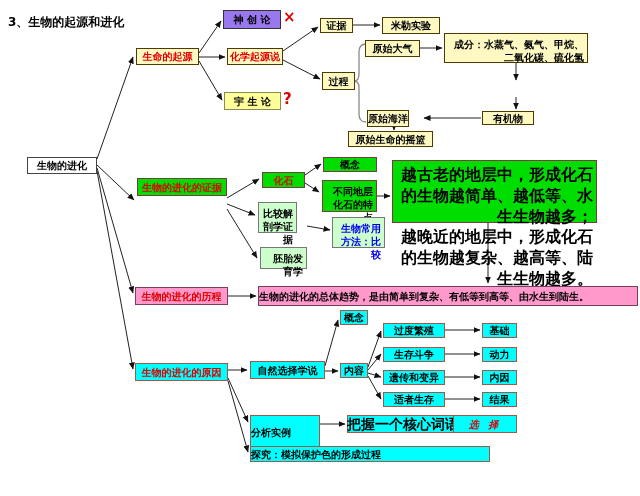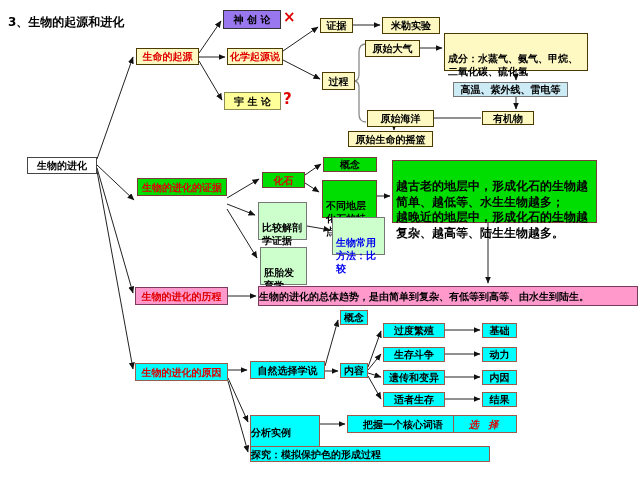--- a/index.html
+++ b/index.html
@@ -2,24 +2,24 @@
 <html><head>
 <meta charset="utf-8">
 <style>
   html,body{margin:0;padding:0;background:#fff}
   .canvas{position:relative;width:640px;height:496px;background:#fff;
           font-family:"DejaVu Sans",sans-serif;overflow:hidden}
   .title{position:absolute;left:8px;top:14px;font-size:12px;color:#000;font-weight:bold}
   .node{position:absolute;box-sizing:border-box;border:1px solid #5a5a5a;
         display:flex;align-items:center;justify-content:center;
         font-size:10px;font-weight:bold;line-height:1.3;white-space:nowrap;color:#000}
-  .ml{display:block;white-space:normal;text-align:left;padding:18px 3px}
+  .ml{display:block;white-space:normal;text-align:right;padding:4px 3px}
   .pre{white-space:pre-line}
   .left{justify-content:flex-start;padding-left:0}
-  .f10{font-size:12px}
+  .f10{font-size:16px}
   .orange{background:#fef9c3;border-color:#4d3a00}
   .purple{background:#9977EE;border-color:#333}
   .yellow{background:#FFFF99;border-color:#8a8a55}
   .green{background:#00DD00;border-color:#7a3b3b}
   .palegreen{background:#CCFFCC;border-color:#777}
   .pink{background:#FF99CC;border-color:#7a3b5e}
   .cyan{background:#00FFFF;border-color:#9a5b4b}
   .paleblue{background:#CDEBF5;border-color:#777}
   .white{background:#fff;border-color:#444}
   .t-red{color:#E00000}
@@ -91,48 +91,47 @@
   <div class="mark" style="left:283px;top:8px;font-size:15px">×</div>
   <div class="node orange t-red" style="left:227px;top:48px;width:56px;height:17px">化学起源说</div>
   <div class="node yellow" style="left:224px;top:92px;width:57px;height:18px">宇 生 论</div>
   <div class="mark" style="left:283px;top:90px;font-size:15px">?</div>
 
   <div class="node orange" style="left:320px;top:18px;width:33px;height:15px">证据</div>
   <div class="node orange" style="left:382px;top:17px;width:58px;height:17px">米勒实验</div>
   <div class="node orange" style="left:322px;top:72px;width:33px;height:18px">过程</div>
   <div class="node orange" style="left:365px;top:40px;width:55px;height:17px">原始大气</div>
   <div class="node orange ml" style="left:444px;top:33px;width:144px;height:30px">成分：水蒸气、氨气、甲烷、二氧化碳、硫化氢</div>
-  <div class="node paleblue" style="left:453px;top:82px;width:115px;height:15px">高温、紫外线、雷电等</div>
   <div class="node orange" style="left:482px;top:111px;width:52px;height:14px">有机物</div>
-  <div class="node orange" style="left:367px;top:110px;width:67px;height:17px">原始海洋</div>
+  <div class="node orange" style="left:367px;top:110px;width:42px;height:17px">原始海洋</div>
   <div class="node orange" style="left:348px;top:131px;width:85px;height:16px">原始生命的摇篮</div>
 
   <div class="node green t-red" style="left:137px;top:178px;width:90px;height:18px">生物的进化的证据</div>
   <div class="node green t-red" style="left:262px;top:172px;width:43px;height:16px">化石</div>
   <div class="node green" style="left:323px;top:157px;width:54px;height:15px">概念</div>
   <div class="node green ml" style="left:322px;top:180px;width:55px;height:32px">不同地层化石的特点</div>
   <div class="node green ml pre f10" style="left:392px;top:160px;width:205px;height:63px">越古老的地层中，形成化石的生物越简单、越低等、水生生物越多；
 越晚近的地层中，形成化石的生物越复杂、越高等、陆生生物越多。</div>
-  <div class="node palegreen ml" style="left:258px;top:202px;width:49px;height:31px">比较解剖学证据</div>
+  <div class="node palegreen ml" style="left:258px;top:202px;width:39px;height:31px">比较解剖学证据</div>
   <div class="node palegreen t-blue ml" style="left:332px;top:217px;width:53px;height:31px">生物常用方法：比较</div>
   <div class="node palegreen ml" style="left:260px;top:247px;width:47px;height:22px">胚胎发育学</div>
 
   <div class="node pink t-red" style="left:135px;top:287px;width:93px;height:18px">生物的进化的历程</div>
   <div class="node pink left" style="left:258px;top:286px;width:380px;height:20px">生物的进化的总体趋势，是由简单到复杂、有低等到高等、由水生到陆生。</div>
 
   <div class="node cyan t-red" style="left:135px;top:363px;width:93px;height:18px">生物的进化的原因</div>
   <div class="node cyan" style="left:250px;top:361px;width:75px;height:18px">自然选择学说</div>
   <div class="node cyan" style="left:340px;top:310px;width:28px;height:15px;font-size:10px">概念</div>
   <div class="node cyan" style="left:340px;top:363px;width:28px;height:15px;font-size:10px">内容</div>
   <div class="node cyan" style="left:383px;top:323px;width:62px;height:15px">过度繁殖</div>
   <div class="node cyan" style="left:482px;top:323px;width:35px;height:15px">基础</div>
   <div class="node cyan" style="left:383px;top:347px;width:62px;height:15px">生存斗争</div>
   <div class="node cyan" style="left:482px;top:347px;width:35px;height:15px">动力</div>
   <div class="node cyan" style="left:383px;top:370px;width:62px;height:15px">遗传和变异</div>
   <div class="node cyan" style="left:482px;top:370px;width:35px;height:15px">内因</div>
   <div class="node cyan" style="left:383px;top:392px;width:62px;height:15px">适者生存</div>
   <div class="node cyan" style="left:482px;top:392px;width:35px;height:15px">结果</div>
   <div class="node cyan left" style="left:250px;top:415px;width:70px;height:34px">分析实例</div>
-  <div class="node cyan" style="left:347px;top:415px;width:112px;height:18px;font-size:10px">把握一个核心词语</div>
+  <div class="node cyan" style="left:347px;top:415px;width:112px;height:18px;font-size:14px">把握一个核心词语</div>
   <div class="node cyan t-red sel" style="left:453px;top:415px;width:64px;height:18px">选 择</div>
   <div class="node cyan left" style="left:250px;top:446px;width:240px;height:16px">探究：模拟保护色的形成过程</div>
 
 </div>
 
 </body></html>

